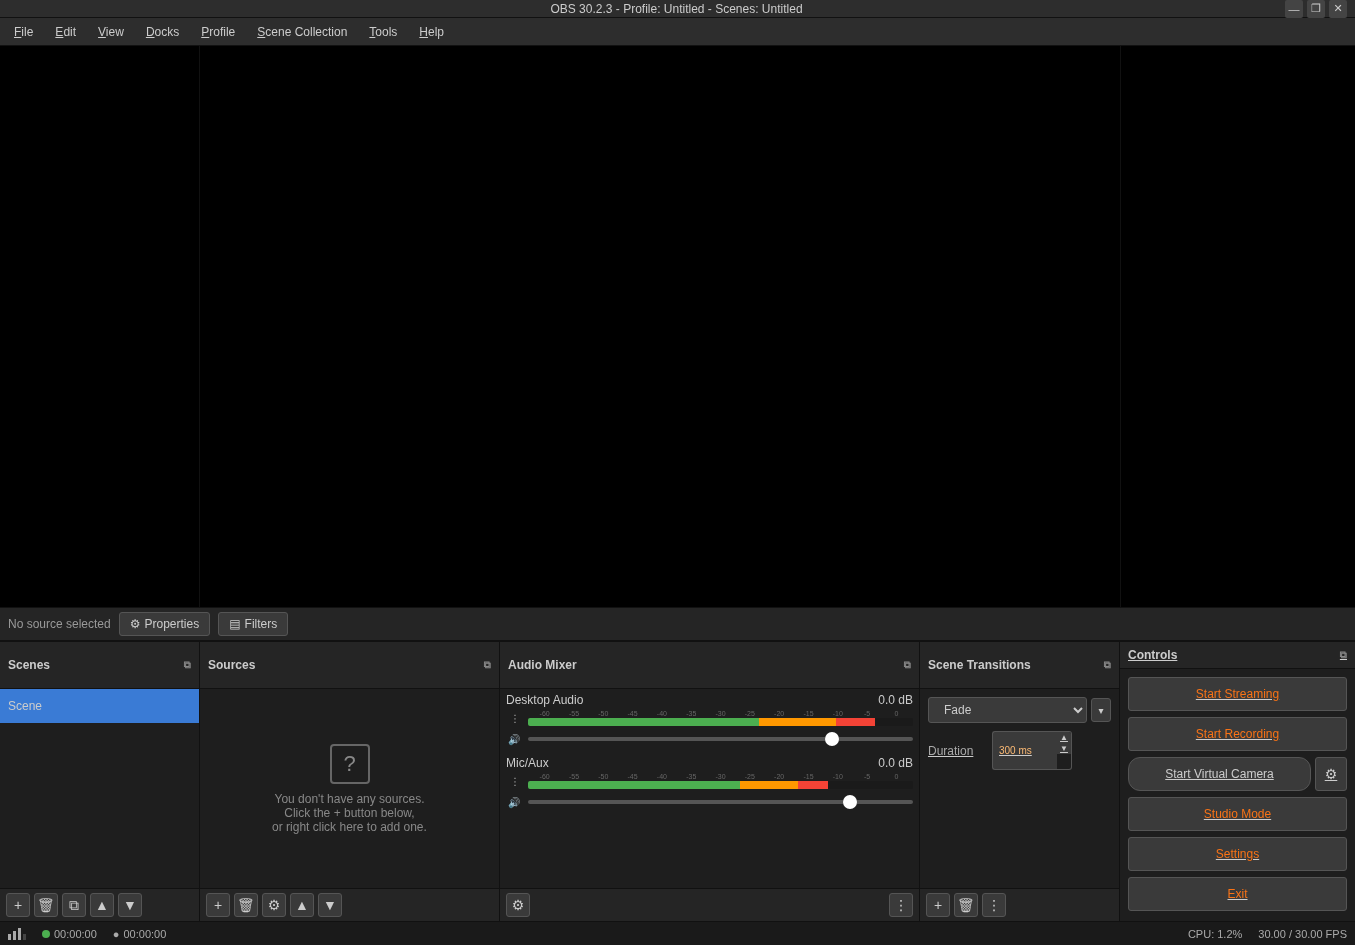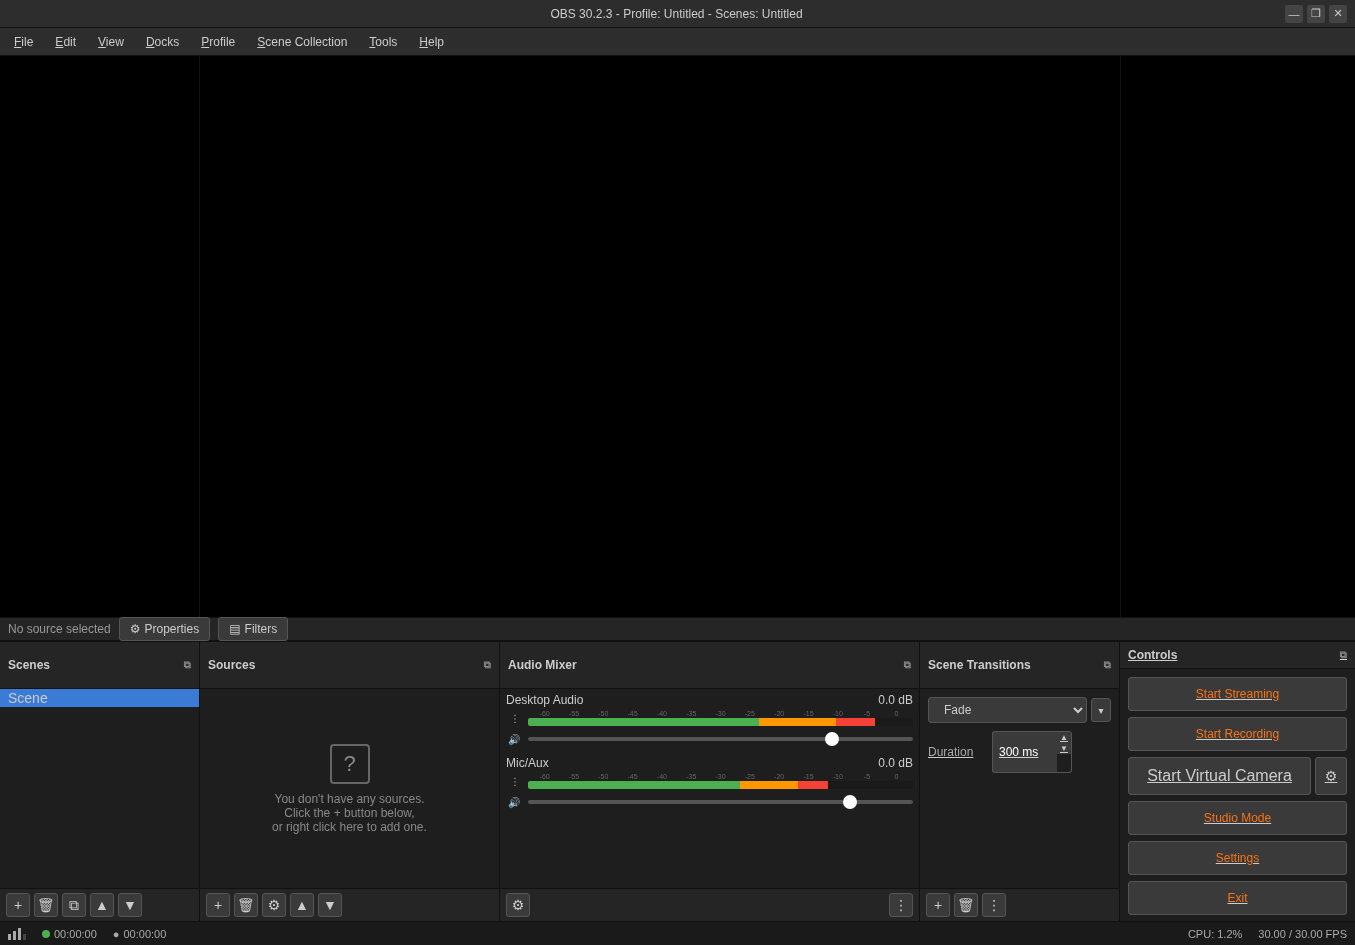--- a/index.html
+++ b/index.html
@@ -11,21 +11,21 @@
       width: 1355px;
       height: 945px;
       overflow: hidden;
       display: flex;
       flex-direction: column;
     }
 
     
     .title-bar {
       background: #2d2d2d;
-      height: 28px;
+      height: 18px;
       display: flex;
       align-items: center;
       justify-content: space-between;
       padding: 0 8px;
       border-bottom: 1px solid #111;
       flex-shrink: 0;
     }
     .title-bar-title {
       flex: 1;
       text-align: center;
@@ -100,21 +100,21 @@
       width: 235px;
       background: #1e1e1e;
       border-left: 1px solid #111;
       display: flex;
       flex-direction: column;
       flex-shrink: 0;
     }
 
     
     .properties-bar {
-      height: 24px;
+      height: 34px;
       background: #252525;
       display: flex;
       align-items: center;
       padding: 0 8px;
       border-bottom: 1px solid #111;
       border-top: 1px solid #111;
       gap: 8px;
       flex-shrink: 0;
     }
     .no-source-text {
@@ -158,25 +158,25 @@
 
     
     .scenes-panel {
       width: 200px;
       border-right: 1px solid #111;
       display: flex;
       flex-direction: column;
       flex-shrink: 0;
     }
     .scene-item {
-      padding: 1px 8px;
+      padding: 10px 8px;
       cursor: pointer;
       color: #ccc;
       background: #3a7bd5;
-      font-size: 14px;
+      font-size: 12px;
     }
     .panel-footer {
       margin-top: auto;
       display: flex;
       align-items: center;
       padding: 4px 6px;
       border-top: 1px solid #111;
       background: #252525;
       gap: 4px;
       flex-shrink: 0;
@@ -404,22 +404,22 @@
       display: flex;
       gap: 4px;
     }
     .virtual-camera-btn {
       flex: 1;
       padding: 9px;
       background: #3a3a3a;
       border: 1px solid #555;
       color: #ccc;
       cursor: pointer;
-      border-radius: 3px;
-      font-size: 16px;
+      border-radius: 12px;
+      font-size: 12px;
       text-align: center;
     }
     .gear-btn {
       width: 32px;
       background: #3a3a3a;
       border: 1px solid #555;
       color: #ccc;
       cursor: pointer;
       border-radius: 3px;
       display: flex;
@@ -495,23 +495,23 @@
       border: 1px solid #555;
       border-left: none;
       border-radius: 0 3px 3px 0;
       overflow: hidden;
     }
 
     .duration-input-no-radius {
       background: #3a3a3a;
       border: 1px solid #555;
       border-right: none;
-      color: #ffffff;
+      color: #fdba74;
       padding: 13px 6px;
-      font-size: 12px;
+      font-size: 10px;
       width: 65px;
       border-radius: 3px 0 0 3px;
       outline: none;
     }
 
     .spin-up, .spin-down {
       width: 14px;
       height: 11px;
       background: #3a3a3a;
       color: #ccc;

